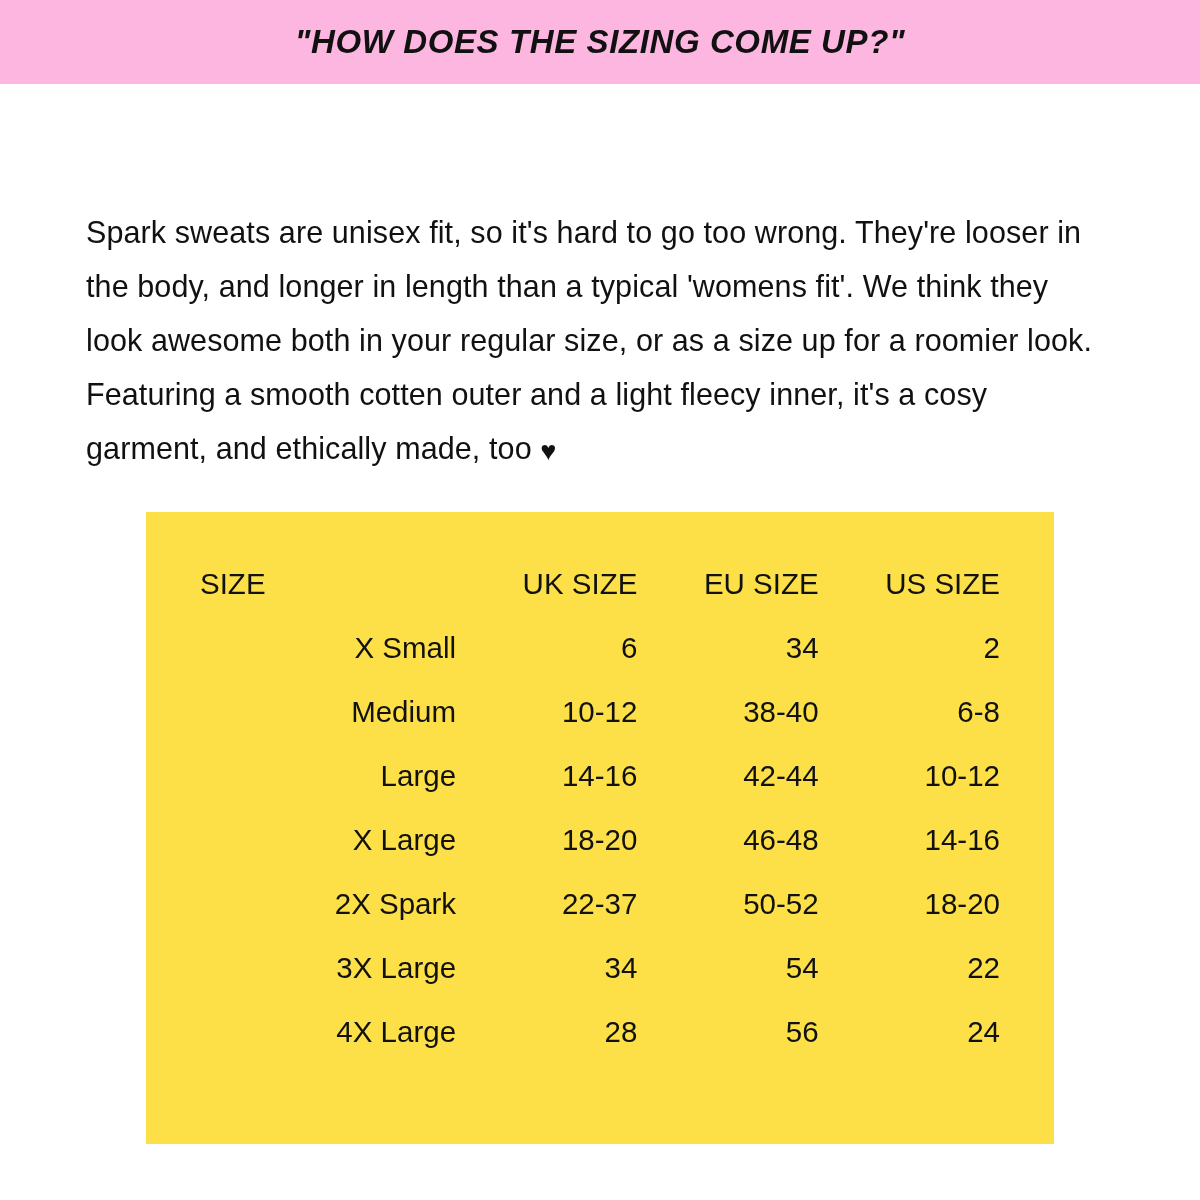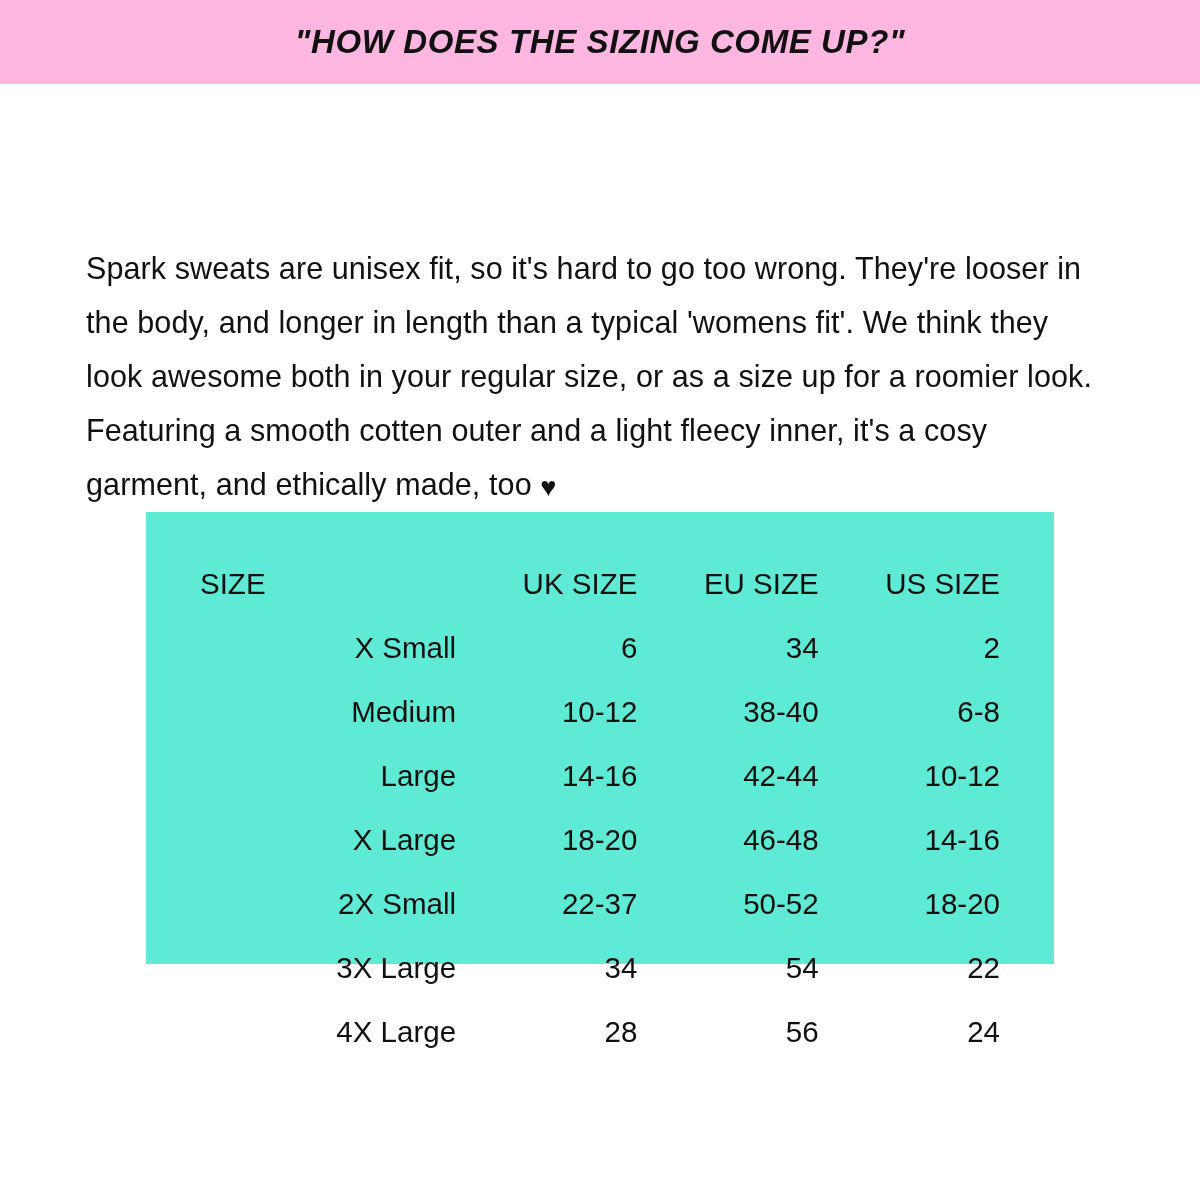--- a/index.html
+++ b/index.html
@@ -38,21 +38,20 @@
     font-style: italic;
     letter-spacing: 0.6px;
     color: #111111;
     text-align: center;
     font-family: "Liberation Sans", sans-serif;
   }
 
   
   .intro-wrap {
     padding: 90px 86px 0 86px;
-    margin-top: 36px;
   }
   .intro-text {
     font-size: 30.5px;
     line-height: 54px;
     color: #111111;
     letter-spacing: 0.1px;
     font-family: "Liberation Sans", sans-serif;
     max-width: 1010px;
   }
   .heart-glyph {
@@ -60,22 +59,22 @@
     line-height: 1;
     vertical-align: -1px;
   }
 
   
   .table-card {
     position: absolute;
     left: 146px;
     top: 512px;
     width: 908px;
-    height: 452px;
-    background: #5eead4;
+    height: 632px;
+    background: #fde047;
     padding: 40px 54px 30px 54px;
   }
   table.size-table {
     width: 100%;
     border-collapse: collapse;
     table-layout: fixed;
   }
   table.size-table th,
   table.size-table td {
     padding: 0;
@@ -136,21 +135,21 @@
           <td class="col-num">42-44</td>
           <td class="col-num">10-12</td>
         </tr>
         <tr>
           <td class="col-size">X Large</td>
           <td class="col-num">18-20</td>
           <td class="col-num">46-48</td>
           <td class="col-num">14-16</td>
         </tr>
         <tr>
-          <td class="col-size">2X Small</td>
+          <td class="col-size">2X Spark</td>
           <td class="col-num">22-37</td>
           <td class="col-num">50-52</td>
           <td class="col-num">18-20</td>
         </tr>
         <tr>
           <td class="col-size">3X Large</td>
           <td class="col-num">34</td>
           <td class="col-num">54</td>
           <td class="col-num">22</td>
         </tr>

